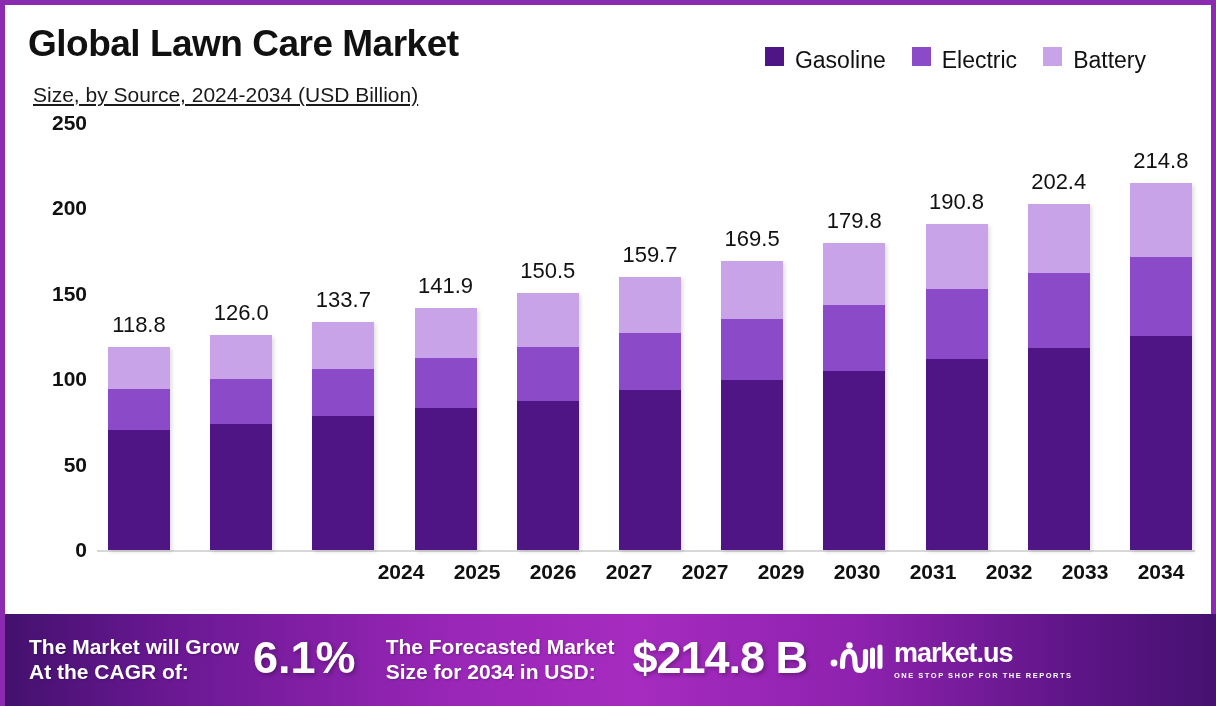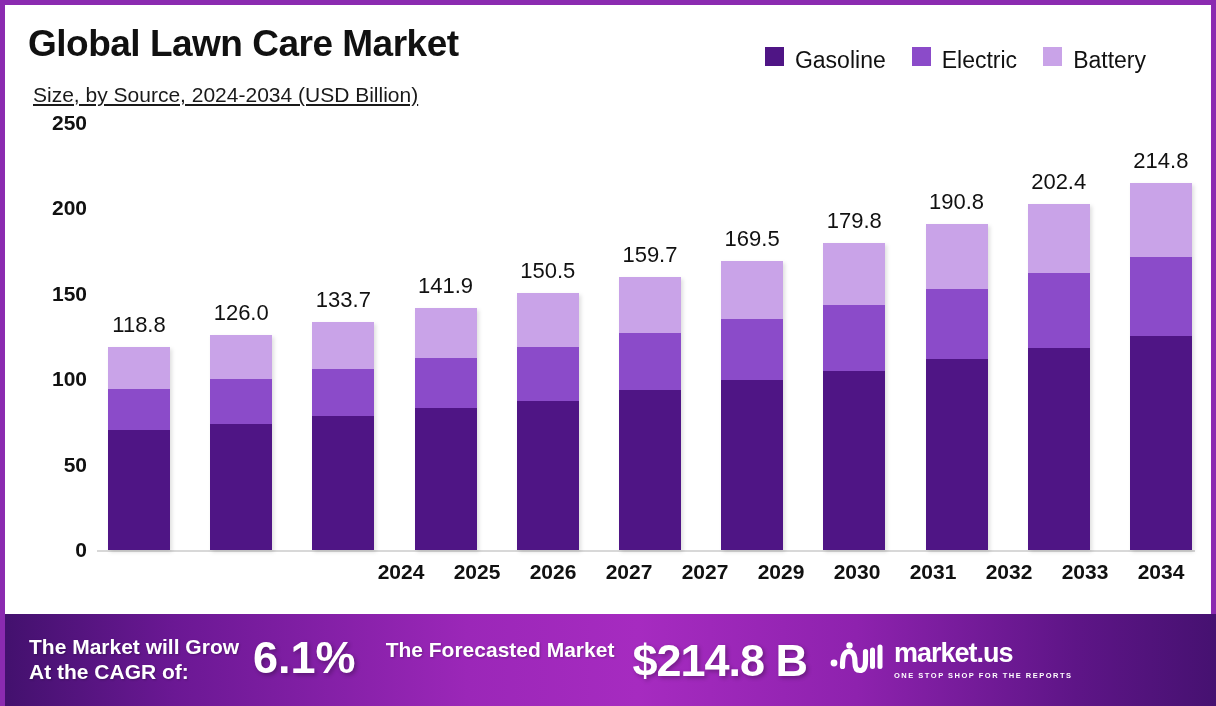--- a/index.html
+++ b/index.html
@@ -261,20 +261,21 @@
       <div class="foot-label cagr-label">
         <span>The Market will Grow</span><br>
         <span>At the CAGR of:</span>
       </div>
       <div class="foot-value cagr-value">6.1%</div>
     </div>
 
     <div class="foot-block">
       <div class="foot-label size-label">
         <span>The Forecasted Market</span><br>
+        <span>Size for 2034 in USD:</span>
       </div>
       <div class="foot-value size-value">$214.8 B</div>
     </div>
 
     <div class="brand">
       <span class="brand-mark">
         <svg width="56" height="34" viewBox="0 0 56 34" fill="none">
           <circle cx="5" cy="22" r="3.4" fill="#ffffff"></circle>
           <path d="M13.5 25.5 C13.5 15 15 10.5 20 10.5 C25 10.5 26 16 26 22 C26 27 27.5 29.5 31 29.5 C35 29.5 36.5 26 36.5 20 L36.5 10.5" stroke="#ffffff" stroke-width="5.2" stroke-linecap="round" fill="none"></path>
           <circle cx="20.5" cy="4.5" r="3.2" fill="#ffffff"></circle>

